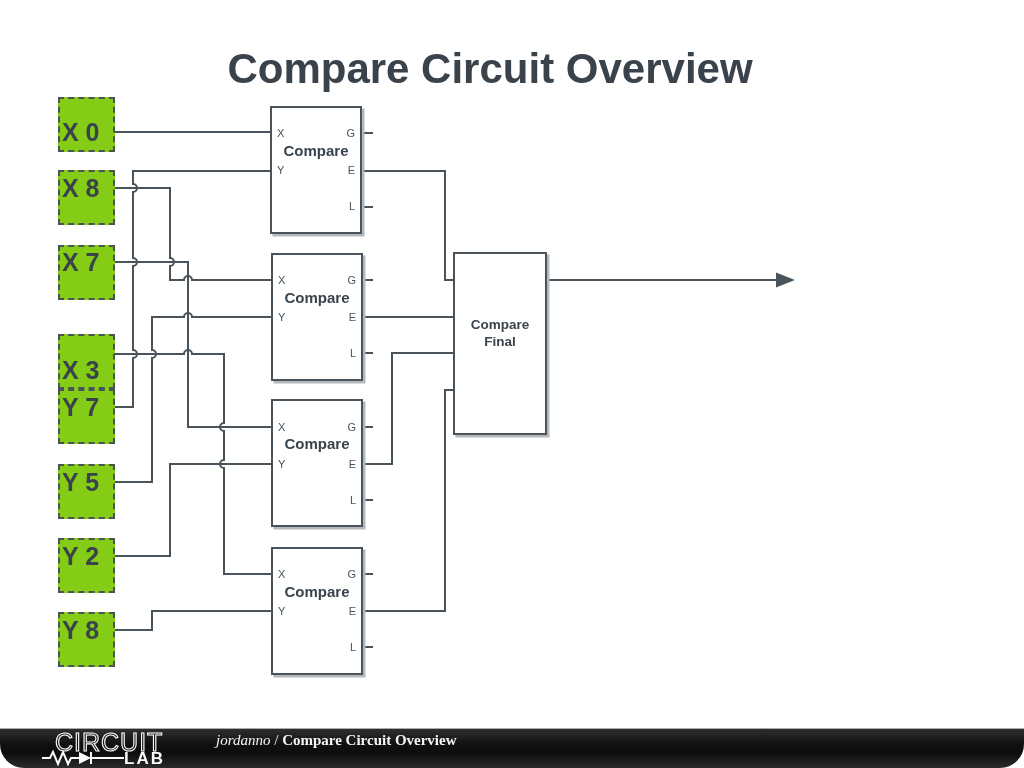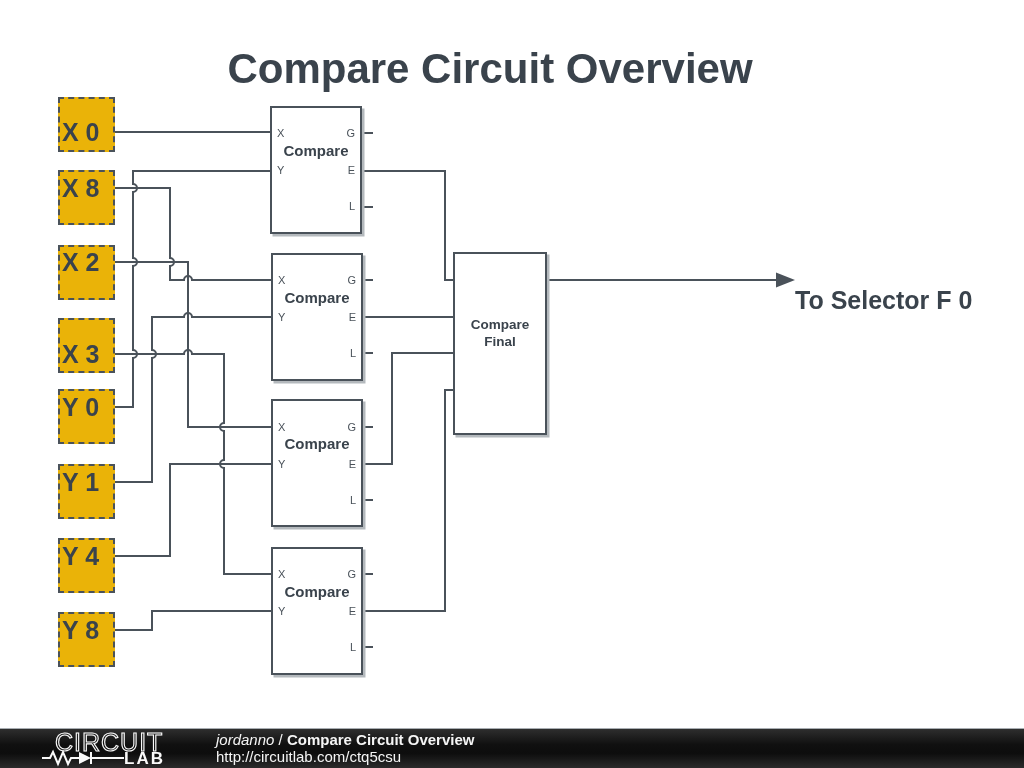--- a/index.html
+++ b/index.html
@@ -1,28 +1,28 @@
 <!DOCTYPE html>
 <html><head>
 <meta charset="utf-8">
 <style>
   html,body { margin:0; padding:0; background:#ffffff; }
   .canvas {
     position:relative; width:1024px; height:768px; background:#ffffff;
-    font-family:"Liberation Sans", sans-serif; overflow:hidden;
+    font-family:"Liberation Sans", sans-serif; overflow:hidden;border-radius:24px;
   }
   .title {
     position:absolute; top:45px; left:0; width:980px; text-align:center;
     font-size:42px; font-weight:bold; color:#3a434c; white-space:nowrap;
   }
   svg.wires { position:absolute; left:0; top:0; }
   
   .inbox {
     position:absolute; left:58px; width:57px; height:55px; box-sizing:border-box;
-    border:2px dashed #4a525a; background:#eab308;
+    border:2px dashed #4a525a; background:#84cc16;
   }
   .inlabel {
     position:absolute; left:2px; font-size:25px; font-weight:bold; color:#3a434c;
     line-height:26px; height:26px; transform:translateY(-50%); white-space:nowrap;
   }
   
   .block {
     position:absolute; width:92px; height:128px; box-sizing:border-box;
     background:#ffffff; border:2px solid #4a525a;
     box-shadow:2.5px 2.5px 0 #b4b9bd;
@@ -53,21 +53,21 @@
   }
   
   .footer {
     position:absolute; left:0; top:728px; width:1024px; height:40px;
     box-sizing:border-box; border-top:1px solid #a8adb2;
     background:linear-gradient(180deg,#2e2e2e 0%, #101010 40%, #0d0d0d 62%, #2b2b2b 100%);
   }
   .logo-svg { position:absolute; left:40px; top:1px; overflow:visible; }
   .credit {
     position:absolute; left:216px; top:3px; color:#f5f5f5;
-    font-family:Liberation Sans, sans-serif; font-size:15px; line-height:16.5px;
+    font-family:Liberation Serif, serif; font-size:15px; line-height:16.5px;
     white-space:nowrap;
   }
   .credit .auth { font-style:italic; }
   .credit .doc  { font-weight:bold; }
 </style>
 </head>
 <body>
 
 <div class="canvas">
 
@@ -109,33 +109,33 @@
     <polygon points="795,280 776,272.5 776,287.5" fill="#4a525a" stroke="none"></polygon>
   </svg>
 
   <div class="inbox" style="top:97px">
       <span class="inlabel" style="top:33px">X 0</span>
     </div>
   <div class="inbox" style="top:170px">
       <span class="inlabel" style="top:16px">X 8</span>
     </div>
   <div class="inbox" style="top:245px">
-      <span class="inlabel" style="top:15px">X 2</span>
+      <span class="inlabel" style="top:15px">X 7</span>
     </div>
-  <div class="inbox" style="top:318px">
+  <div class="inbox" style="top:334px">
       <span class="inlabel" style="top:34px">X 3</span>
     </div>
   <div class="inbox" style="top:389px">
-      <span class="inlabel" style="top:16px">Y 0</span>
+      <span class="inlabel" style="top:16px">Y 7</span>
     </div>
   <div class="inbox" style="top:464px">
-      <span class="inlabel" style="top:16px">Y 1</span>
+      <span class="inlabel" style="top:16px">Y 5</span>
     </div>
   <div class="inbox" style="top:538px">
-      <span class="inlabel" style="top:16px">Y 4</span>
+      <span class="inlabel" style="top:16px">Y 2</span>
     </div>
   <div class="inbox" style="top:612px">
       <span class="inlabel" style="top:16px">Y 8</span>
     </div>
 
   <div class="block" style="left:270px;top:106px">
     <span class="bname">Compare</span>
     <span class="pin pl" style="top:25px">X</span>
     <span class="pin pl" style="top:62px">Y</span>
     <span class="pin pr" style="top:25px">G</span>
@@ -167,31 +167,29 @@
     <span class="pin pr" style="top:98px">L</span>
   </div>
 
   <div class="final">
     <div class="fname">
       <div>Compare</div>
       <div>Final</div>
     </div>
   </div>
 
-  <div class="outlabel">To Selector F 0</div>
 
   <div class="footer">
     <svg class="logo-svg" width="180" height="38" viewBox="0 0 180 38">
       <text x="15" y="21" font-family="Liberation Sans, sans-serif" font-size="25" letter-spacing="1" fill="none" stroke="#fafafa" stroke-width="1.1">CIRCUIT</text>
       <g stroke="#fafafa" stroke-width="2" fill="none">
         <path d="M2 28 h8 l3 -6 l5 12 l5 -12 l5 12 l3 -6 h8"></path>
         <polygon points="39,22 39,34 51,28" fill="#fafafa" stroke="none"></polygon>
         <path d="M51 22 v12 M51 28 h33"></path>
       </g>
       <text x="84" y="34" font-family="Liberation Sans, sans-serif" font-size="17" font-weight="bold" letter-spacing="2" fill="#fafafa">LAB</text>
     </svg>
     <div class="credit">
       <div><span class="auth">jordanno</span> <span>/</span> <span class="doc">Compare Circuit Overview</span></div>
-      <div>http://circuitlab.com/ctq5csu</div>
     </div>
   </div>
 
 </div>
 
 </body></html>

